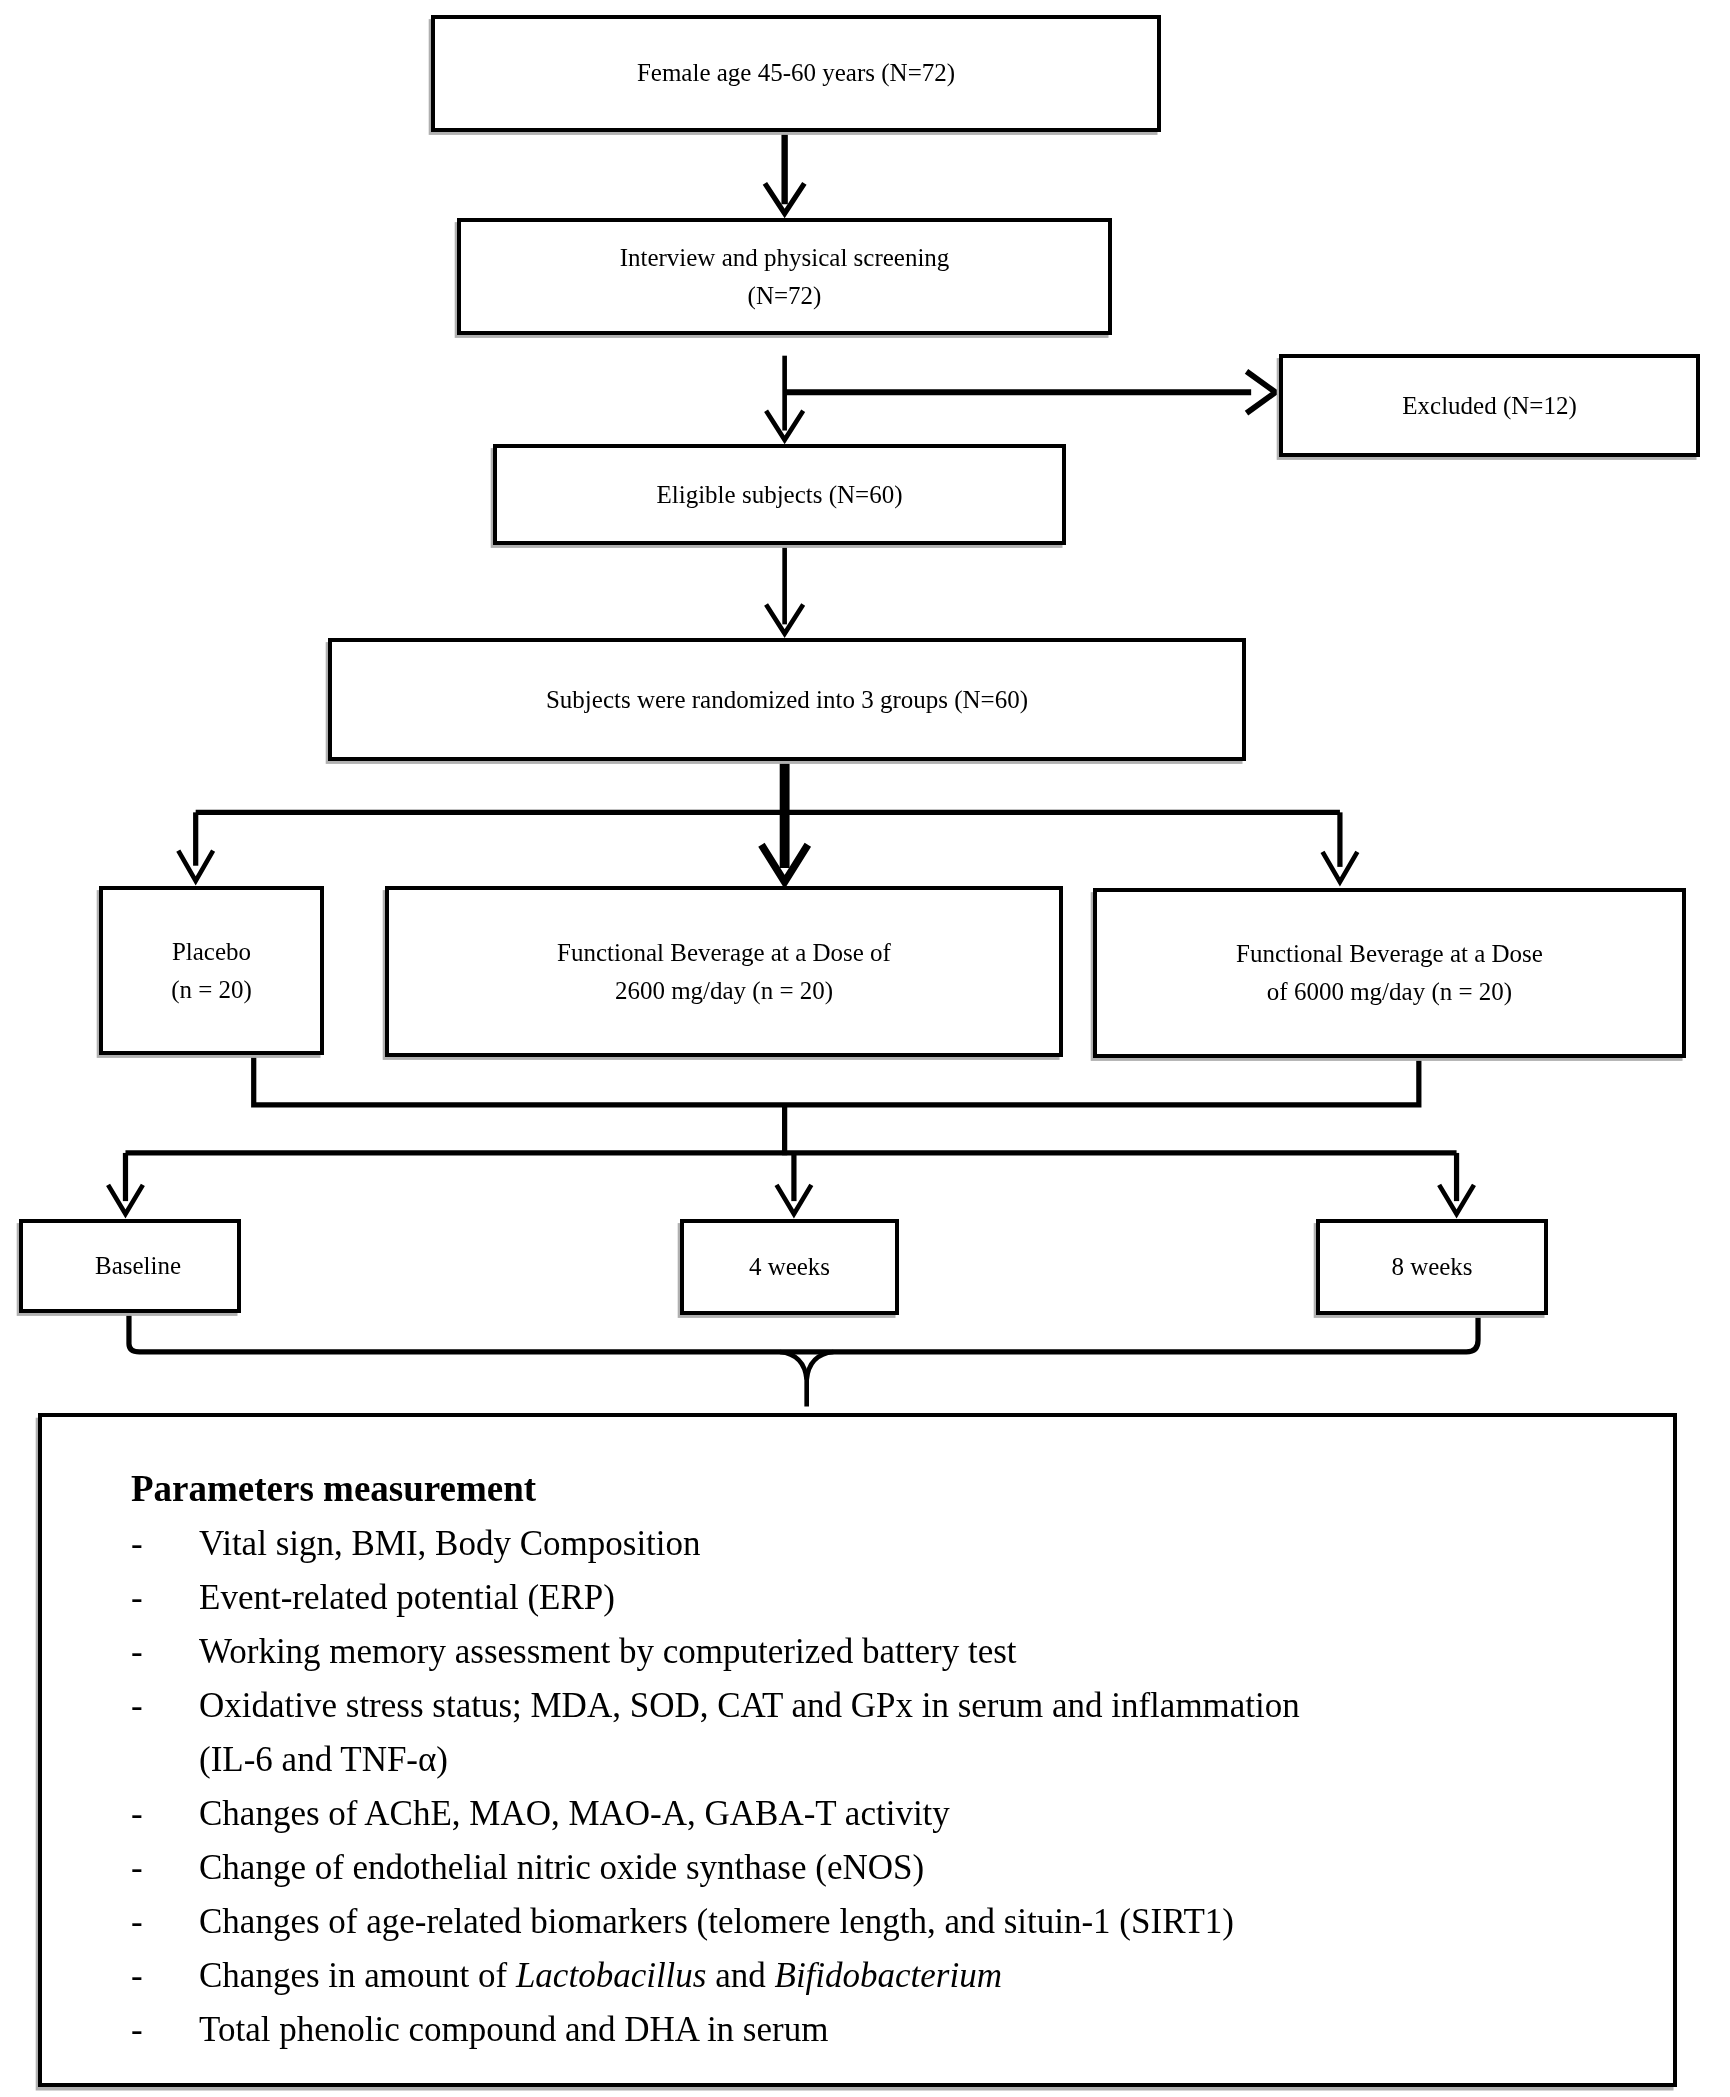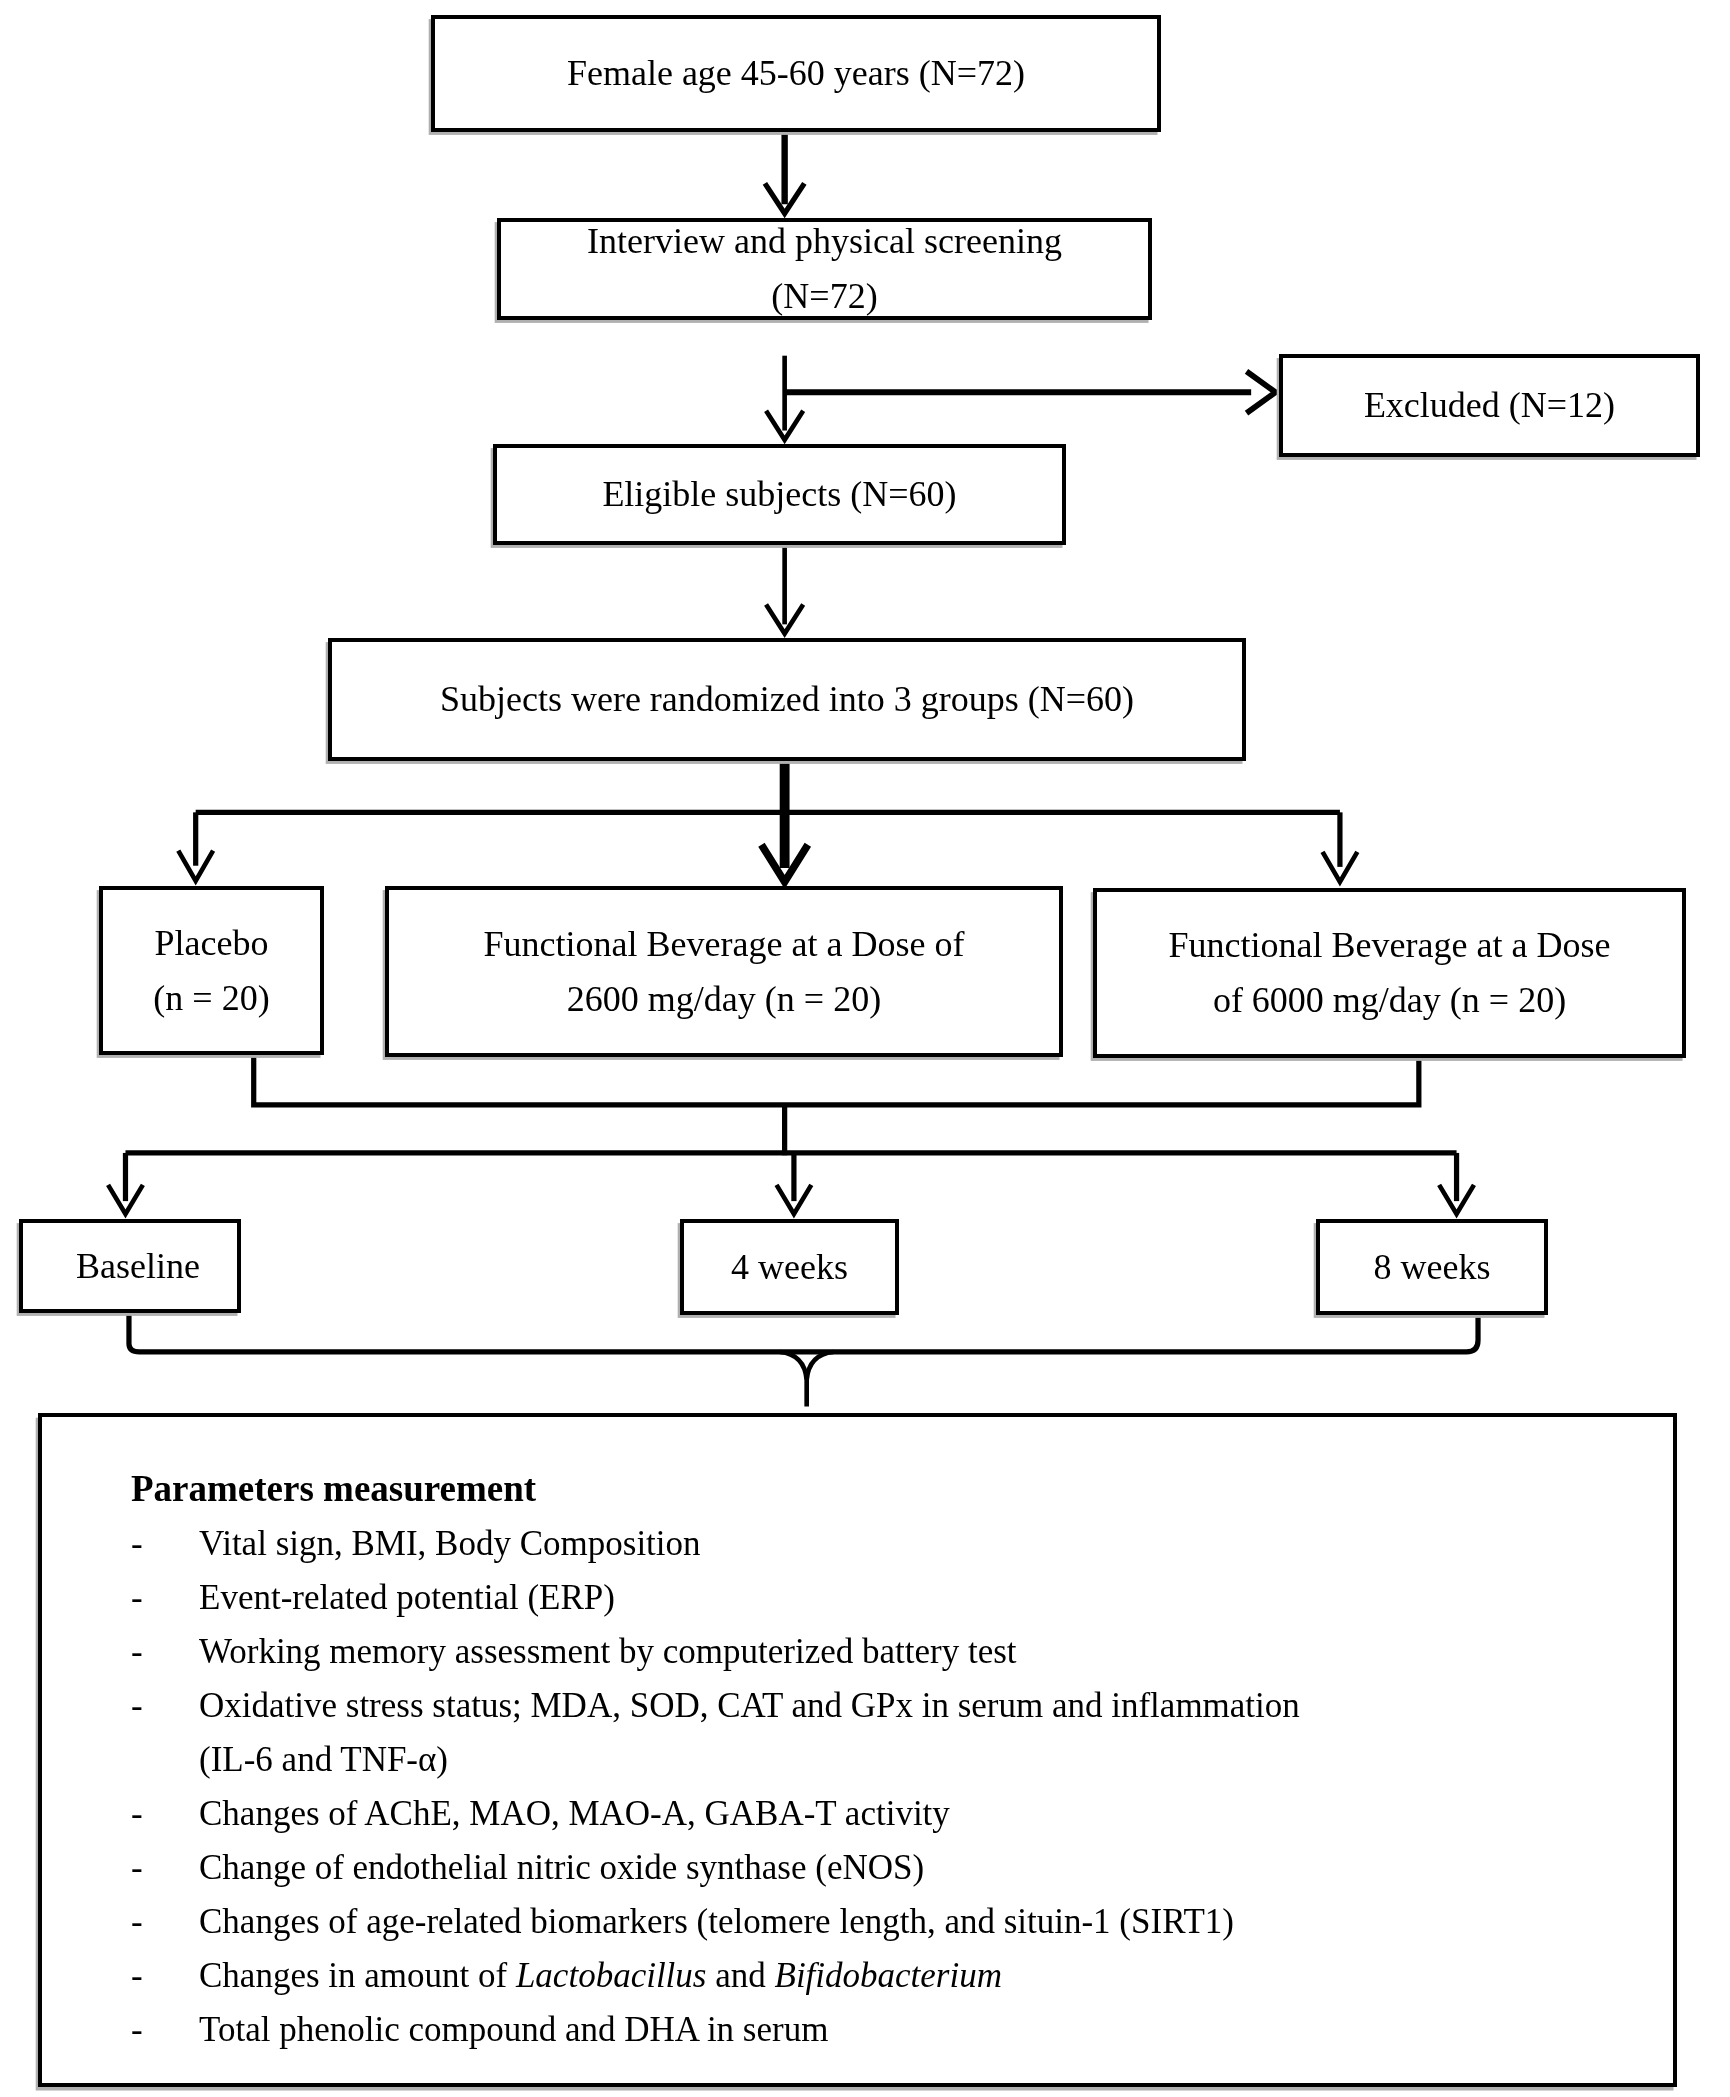--- a/index.html
+++ b/index.html
@@ -15,28 +15,28 @@
   .node{
     position:absolute;
     background:#ffffff;
     border:4.1px solid #000;
     box-sizing:border-box;
     display:flex;
     flex-direction:column;
     align-items:center;
     justify-content:center;
     text-align:center;
-    font-size:36px;
+    font-size:25px;
     line-height:1.52;
     box-shadow:-2.9px 3.5px 0 -0.6px #b0b0b0;
   }
   .node span{display:block;white-space:nowrap;}
   
   #n-female    {left:431px;  top:14.5px;   width:730px; height:117px;}
-  #n-interview {left:457px;  top:218px;  width:655px; height:102px;margin-left:40px;}
+  #n-interview {left:457px;  top:218px;  width:655px; height:117px;}
   #n-excluded  {left:1279px; top:354px;  width:421px;  height:103px;text-align:right;}
   #n-eligible  {left:493px;  top:444px;  width:573px;  height:101px;align-items:center;}
   #n-random    {left:328px;  top:638px; width:918px; height:123px;}
   #n-placebo   {left:99px;  top:886px; width:225px;  height:169px;}
   #n-d2600     {left:385px;  top:886px; width:678px; height:171px;}
   #n-d6000     {left:1093px; top:888px; width:593px; height:170px;}
   #n-baseline  {left:19px;   top:1219px; width:222px;  height:94px;padding-left:16px;}
   #n-week4     {left:680px; top:1219px; width:219px;  height:96px;}
   #n-week8     {left:1316px; top:1219px; width:232px;  height:96px;}
   #n-params{

